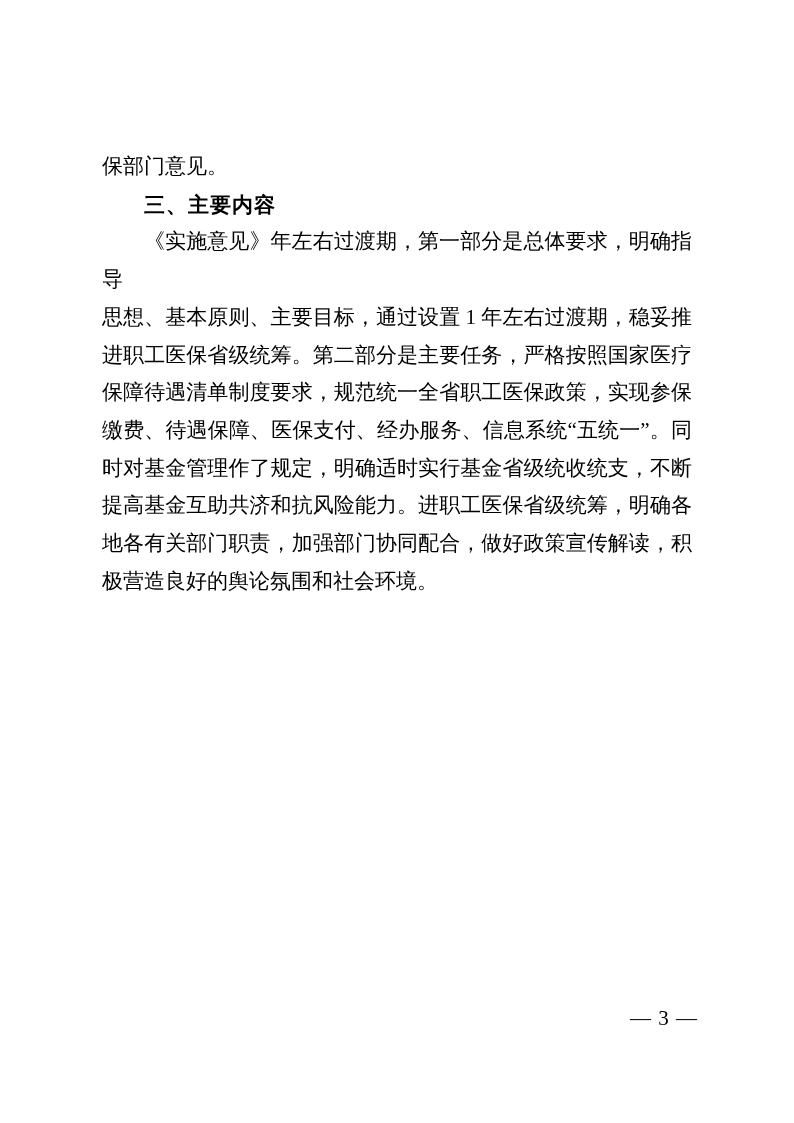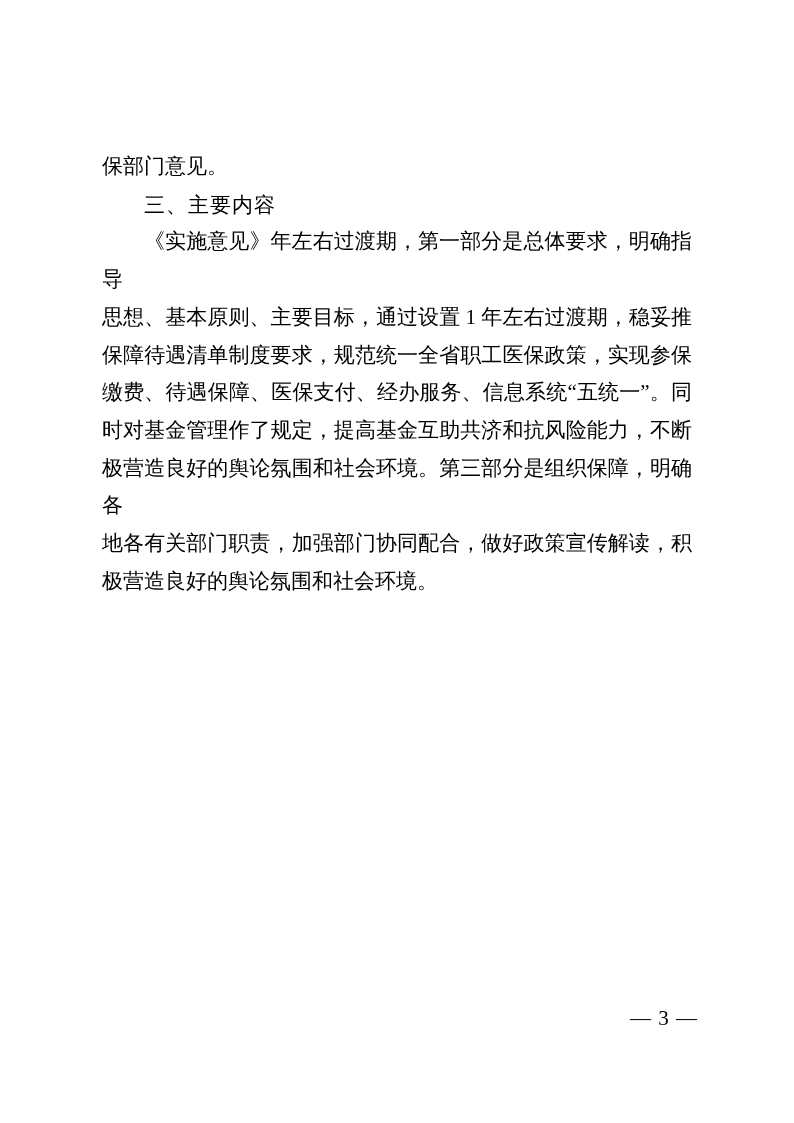--- a/index.html
+++ b/index.html
@@ -23,21 +23,21 @@
     width: 590px;
     font-size: 21px;
     line-height: 37.7px;
     color: #000000;
   }
   .cont-line {
     text-align: left;
   }
   .section-heading {
     font-family: "Liberation Sans", sans-serif;
-    font-weight: 400;
+    font-weight: 700;
     text-indent: 42px;
     letter-spacing: 1px;
   }
   .para-line {
     text-align: justify;
     text-align-last: justify;
   }
   .para-line.first {
     text-indent: 42px;
   }
@@ -60,23 +60,24 @@
 
 <div class="page">
 
   <div class="text-block">
     <div class="cont-line">保部门意见。</div>
 
     <div class="section-heading">三、主要内容</div>
 
     <div class="para-line first">《实施意见》年左右过渡期，第一部分是总体要求，明确指导</div>
     <div class="para-line">思想、基本原则、主要目标，通过设置 1 年左右过渡期，稳妥推</div>
+    <div class="para-line">进职工医保省级统筹。第二部分是主要任务，严格按照国家医疗</div>
     <div class="para-line">保障待遇清单制度要求，规范统一全省职工医保政策，实现参保</div>
     <div class="para-line">缴费、待遇保障、医保支付、经办服务、信息系统“五统一”。同</div>
-    <div class="para-line">时对基金管理作了规定，提高基金互助共济和抗风险能力，不断</div>
-    <div class="para-line">极营造良好的舆论氛围和社会环境。第三部分是组织保障，明确各</div>
+    <div class="para-line">时对基金管理作了规定，明确适时实行基金省级统收统支，不断</div>
+    <div class="para-line">提高基金互助共济和抗风险能力。进职工医保省级统筹，明确各</div>
     <div class="para-line">地各有关部门职责，加强部门协同配合，做好政策宣传解读，积</div>
     <div class="para-line last">极营造良好的舆论氛围和社会环境。</div>
   </div>
 
   <div class="page-number">— 3 —</div>
 
 </div>
 
 </body></html>

